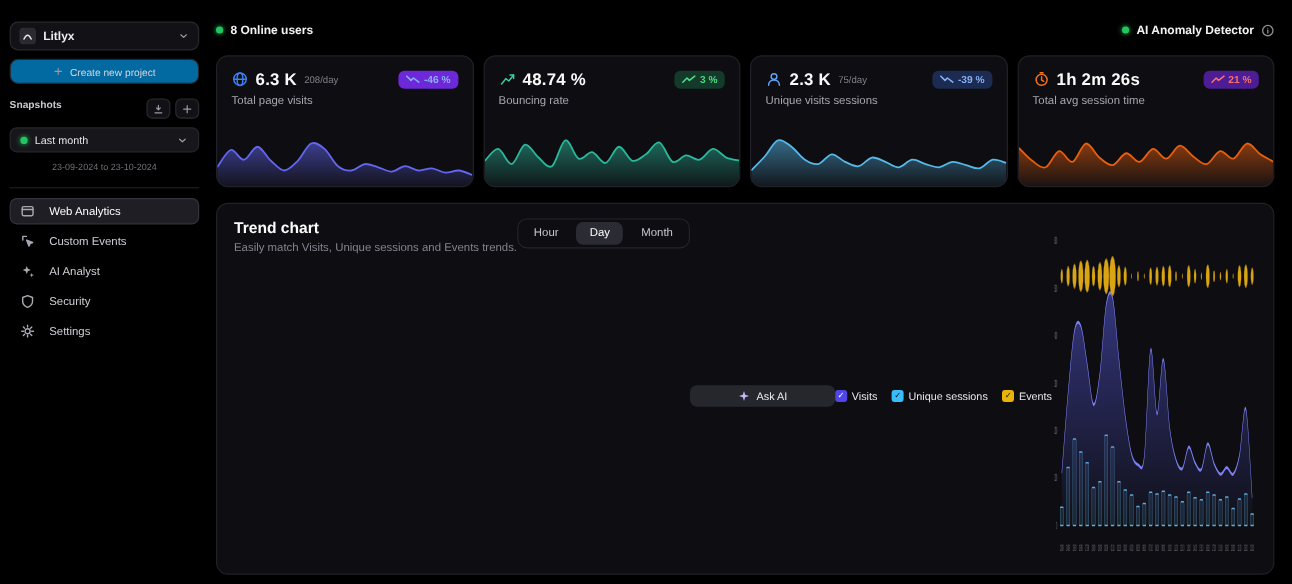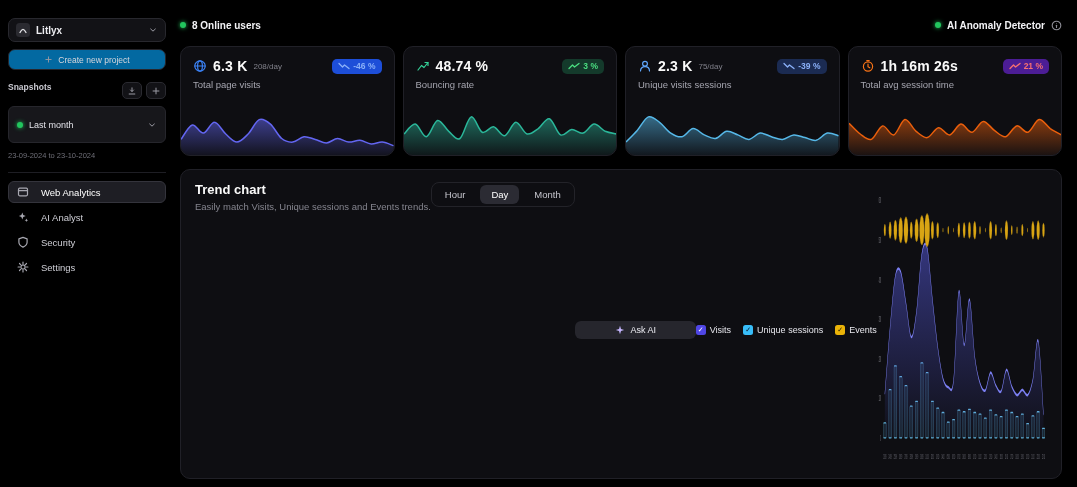--- a/index.html
+++ b/index.html
@@ -11,24 +11,24 @@
   .sidebar{flex:0 0 158px;display:flex;flex-direction:column;padding-top:10px}
   .widget{background:#121216;border:1px solid #28282e;border-radius:7px}
   .proj-select{display:flex;align-items:center;gap:6px;height:24px;padding:0 7px;cursor:pointer}
   .proj-name{font-size:10px;font-weight:bold;color:#ececf0;flex:1}
   .icon{display:inline-flex;align-items:center;justify-content:center;color:#9a9aa3}
   .create-btn{margin-top:7px;display:flex;align-items:center;justify-content:center;gap:5px;height:21px;background:#0369a1;border:1px solid #26262c;border-radius:7px;color:#d6d6dc;font-size:8.5px;font-family:inherit;cursor:pointer;width:100%}
   .snap-row{display:flex;align-items:flex-start;justify-content:space-between;margin-top:12px}
   .snap-label{font-size:8.5px;color:#c9c9d1;font-weight:bold}
   .snap-btns{display:flex;gap:4px}
   .snap-btn{width:20px;height:17px;display:flex;align-items:center;justify-content:center;background:#121216;border:1px solid #2a2a30;border-radius:5px;color:#b8b8c0;cursor:pointer}
-  .snap-select{margin-top:7px;display:flex;align-items:center;gap:6px;height:37px;padding:0 8px;background:#17171b;border:1px solid #26262c;border-radius:6px;font-size:9px;color:#e2e2e8;cursor:pointer}
+  .snap-select{margin-top:7px;display:flex;align-items:center;gap:6px;height:21px;padding:0 8px;background:#17171b;border:1px solid #26262c;border-radius:6px;font-size:9px;color:#e2e2e8;cursor:pointer}
   .grow{flex:1}
   .dot{width:6px;height:6px;border-radius:50%;background:#22c55e;box-shadow:0 0 4px #22c55e;flex:0 0 auto}
-  .date-range{margin-top:8px;text-align:left;font-size:7.5px;color:#6f6f78}
+  .date-range{margin-top:8px;text-align:center;font-size:7.5px;color:#6f6f78}
   .nav{margin-top:12px;border-top:1px solid #1e1e24;padding-top:8px;display:flex;flex-direction:column;gap:3px}
   .nav-item{display:flex;align-items:center;gap:12px;height:22px;padding:0 8px;border-radius:6px;border:1px solid transparent;font-size:9.5px;color:#cfcfd6;cursor:pointer}
   .nav-item.active{background:#1e1e24;border-color:#34343c;color:#fff}
   .nav-item .icon{color:#a7a7b0}
 
   
   .main{flex:1;display:flex;flex-direction:column;min-width:0}
   .topbar{display:flex;align-items:center;justify-content:space-between;height:22px;margin-top:6px}
   .tb-left,.tb-right{display:flex;align-items:center;gap:6px;font-size:10px;font-weight:bold;color:#f2f2f5}
   .info-icon{color:#8d8d96}
@@ -128,20 +128,29 @@
         <span class="icon">
           <svg class="ic" width="12" height="12" viewBox="0 0 12 12">
               <rect x="1.5" y="2.2" width="9" height="7.6" rx="1.2"></rect>
               <path d="M1.5 4.6h9"></path>
             </svg>
         </span>
         <span>Web Analytics</span>
       </div>
       <div class="nav-item">
         <span class="icon">
+          <svg class="ic" width="12" height="12" viewBox="0 0 12 12">
+              <path d="M2 2h3M2 2v3"></path>
+              <path d="M5.2 5.2l5 1.9-2.2.8-.8 2.2z" fill="currentColor"></path>
+            </svg>
+        </span>
+        <span>Custom Events</span>
+      </div>
+      <div class="nav-item">
+        <span class="icon">
           <svg width="12" height="12" viewBox="0 0 12 12" fill="currentColor">
               <path d="M5.3 1.6l.95 2.45 2.45.95-2.45.95L5.3 8.4l-.95-2.45L1.9 5l2.45-.95z"></path>
               <path d="M9.4 7.4l.5 1.3 1.3.5-1.3.5-.5 1.3-.5-1.3-1.3-.5 1.3-.5z"></path>
             </svg>
         </span>
         <span>AI Analyst</span>
       </div>
       <div class="nav-item">
         <span class="icon">
           <svg class="ic" width="12" height="12" viewBox="0 0 12 12">
@@ -188,21 +197,21 @@
         <div class="card-top">
           <span class="icon" style="color: rgb(59, 130, 246);">
             <svg class="ic" width="14" height="14" viewBox="0 0 14 14">
                 <circle cx="7" cy="7" r="5.2"></circle>
                 <ellipse cx="7" cy="7" rx="2.4" ry="5.2"></ellipse>
                 <path d="M1.8 7h10.4"></path>
               </svg>
           </span>
           <span class="card-value">6.3 K</span>
           <span class="card-sub">208/day</span>
-          <span class="badge" style="background: #1d4ed8; color: rgb(138, 176, 248);">
+          <span class="badge" style="background: #6d28d9; color: rgb(138, 176, 248);">
             <svg width="12" height="8" viewBox="0 0 12 8">
                 <polyline fill="none" stroke="currentColor" stroke-width="1.3" stroke-linecap="round" stroke-linejoin="round" points="1,1.5 4.5,5 6.5,3 11,6.5"></polyline>
               </svg>
             <span>-46 %</span>
           </span>
         </div>
         <div class="card-label">Total page visits</div>
         <svg class="spark" viewBox="0 0 214 56" preserveAspectRatio="none">
             <defs>
               <linearGradient id="sg0" x1="0" y1="0" x2="0" y2="1">
@@ -277,21 +286,21 @@
 
       <div class="card">
         <div class="card-top">
           <span class="icon" style="color: rgb(249, 115, 22);">
             <svg class="ic" width="14" height="14" viewBox="0 0 14 14">
                 <circle cx="7" cy="7.5" r="4.6"></circle>
                 <path d="M7 5v2.8l1.8 1"></path>
                 <path d="M5.8 1.6h2.4"></path>
               </svg>
           </span>
-          <span class="card-value">1h 16m 26s</span>
+          <span class="card-value">1h 2m 26s</span>
           <span class="card-sub"></span>
           <span class="badge" style="background: #4c1d95; color: rgb(248, 113, 113); justify-content: flex-end;">
             <svg width="12" height="8" viewBox="0 0 12 8">
                 <polyline fill="none" stroke="currentColor" stroke-width="1.3" stroke-linecap="round" stroke-linejoin="round" points="1,6.5 4.5,3 6.5,5 11,1.5"></polyline>
               </svg>
             <span>21 %</span>
           </span>
         </div>
         <div class="card-label">Total avg session time</div>
         <svg class="spark" viewBox="0 0 214 56" preserveAspectRatio="none">

